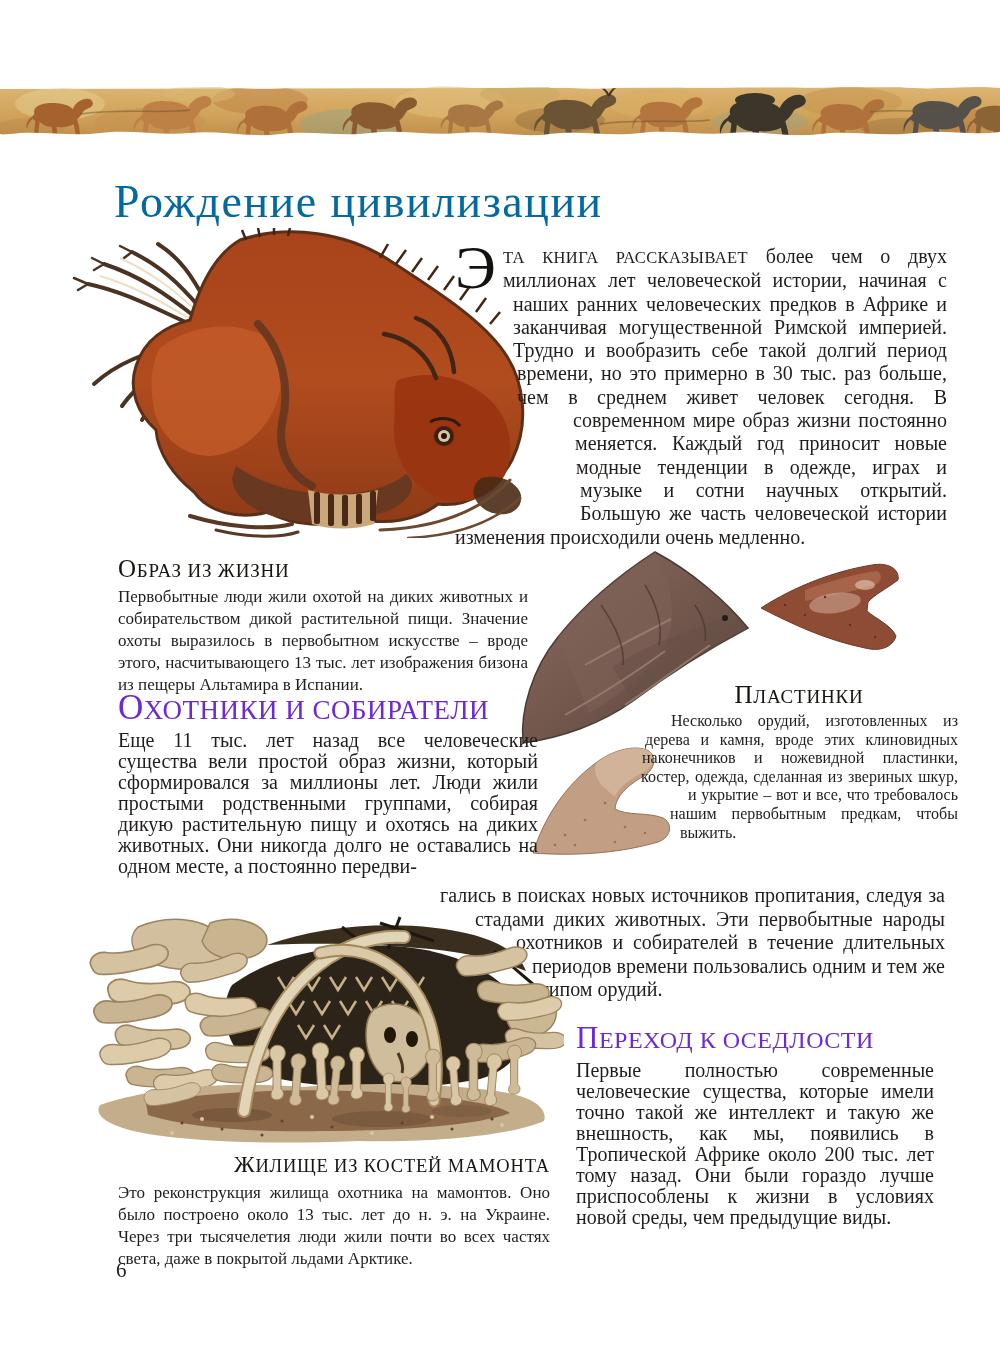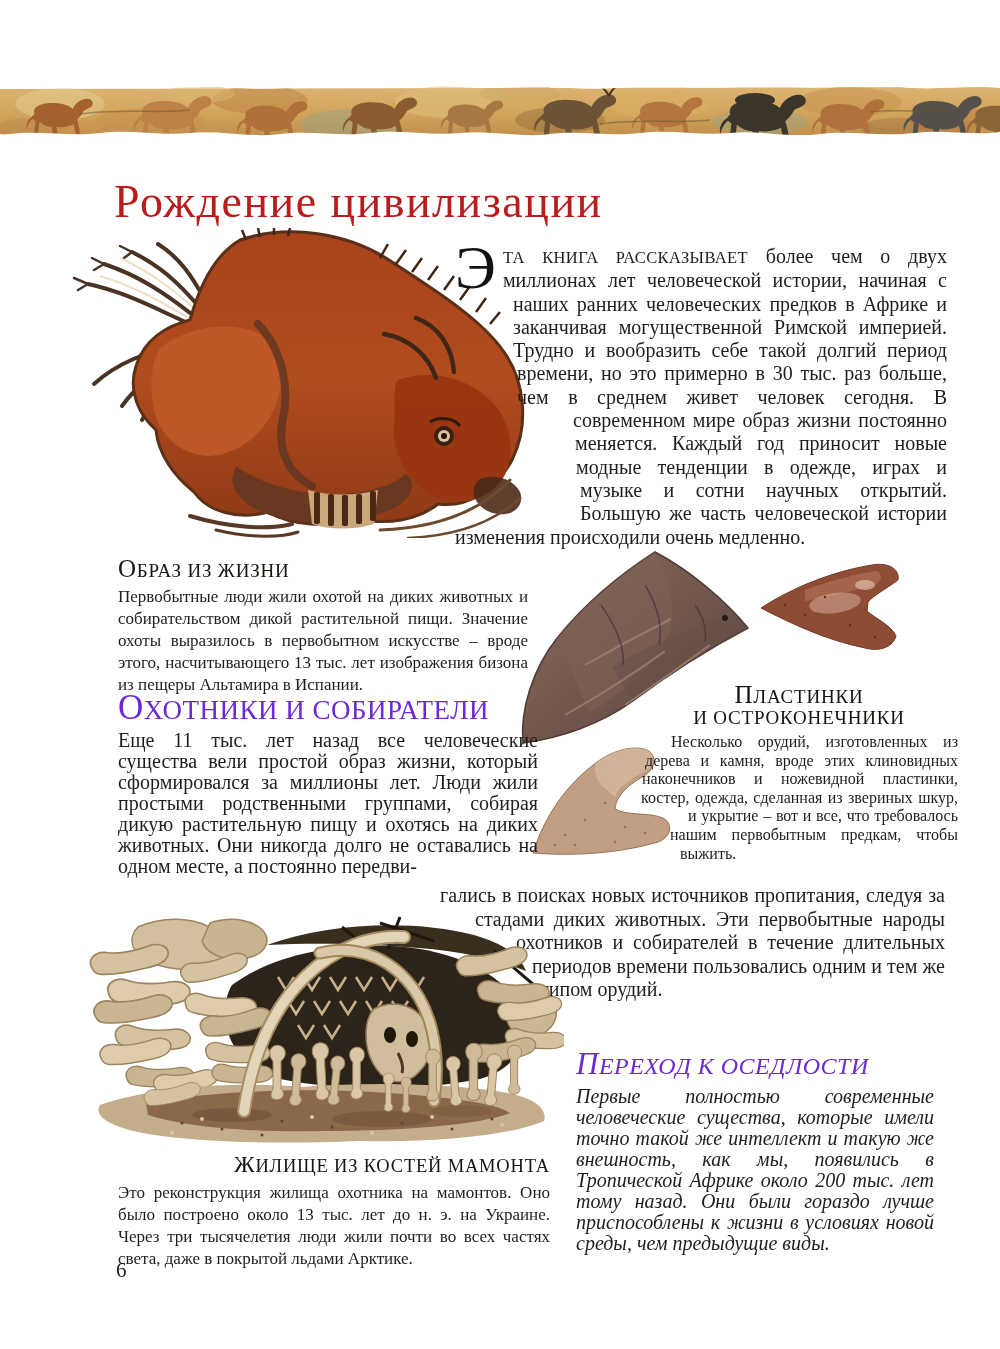--- a/index.html
+++ b/index.html
@@ -2,21 +2,21 @@
 <html lang="ru"><head>
 <meta charset="utf-8">
 <style>
   html,body{margin:0;padding:0;background:#ffffff;}
   .page{position:relative;width:1000px;height:1349px;background:#fff;overflow:hidden;
         font-family:"Liberation Serif","DejaVu Serif",serif;color:#201d1a;}
 
   .border-strip{position:absolute;left:0;top:84px;width:1000px;height:56px;display:block;}
 
   .page-title{position:absolute;left:114px;top:176px;margin:0;font-weight:400;
-              font-size:46px;letter-spacing:1.5px;color:#b91c1c;line-height:52px;}
+              font-size:46px;letter-spacing:1.5px;color:#0369a1;line-height:52px;}
 
   .bison-svg{position:absolute;left:40px;top:228px;width:520px;height:310px;}
   .tools-svg{position:absolute;left:505px;top:545px;width:460px;height:320px;}
   .dwelling-svg{position:absolute;left:82px;top:893px;width:482px;height:258px;}
 
   .intro{position:absolute;left:455px;top:245px;width:492px;font-size:20px;
          line-height:23.3px;text-align:justify;}
   .dropcap{float:left;font-size:62px;line-height:44px;height:46.6px;padding:0 7px 0 0;
            color:#14120e;}
   .lead{font-size:16.5px;letter-spacing:.4px;}
@@ -46,21 +46,21 @@
   .tools-heading{margin:0 0 5px 0;text-align:center;font-weight:400;font-size:19px;
                  letter-spacing:.8px;line-height:21px;color:#171510;}
   .tools-h1{display:block;}
   .tools-h1::first-letter{font-size:25px;}
   .tools-h2{display:block;}
   .tools-text{margin:0;font-size:16px;line-height:18.6px;text-align:justify;text-indent:30px;}
   .tsp{float:left;clear:left;height:18.6px;}
 
   .obraz{left:118px;top:556px;width:410px;}
   .zhil{left:118px;top:1152px;width:432px;}
-  .perekhod{position:absolute;left:576px;top:1048px;width:358px;font-style:italic;}
+  .perekhod{position:absolute;left:576px;top:1022px;width:358px;}
 
   .page-num{position:absolute;left:116px;top:1258px;font-size:21px;color:#25221e;}
 </style>
 </head>
 <body>
 
 <div class="page">
 
   <svg class="border-strip" viewBox="0 0 1000 56" preserveAspectRatio="none">
     <defs>
@@ -232,21 +232,20 @@
   </svg>
 
   <div class="hunters">
     <h2 class="sec-heading">ОХОТНИКИ И СОБИРАТЕЛИ</h2>
     <p class="body-text">Еще 11 тыс. лет назад все человеческие существа вели простой образ жизни, который сформировался за миллионы лет. Люди жили простыми родственными группами, собирая дикую растительную пищу и охотясь на диких животных. Они никогда долго не оставались на одном месте, а постоянно передви-</p>
   </div>
 
   <div class="tools-caption">
     <h3 class="tools-heading">
       <span class="tools-h1">ПЛАСТИНКИ</span>
-      <span class="tools-h2">И ОСТРОКОНЕЧНИКИ</span>
     </h3>
     <p class="tools-text"><i class="tsp" style="width:1px"></i><i class="tsp" style="width:5px"></i><i class="tsp" style="width:2px"></i><i class="tsp" style="width:1px"></i><i class="tsp" style="width:48px"></i><i class="tsp" style="width:30px"></i><i class="tsp" style="width:40px"></i><span>Несколько орудий, изготовленных из дерева и камня, вроде этих клиновидных наконечников и ножевидной пластинки, костер, одежда, сделанная из звериных шкур, и укрытие – вот и все, что требовалось нашим первобытным предкам, чтобы выжить.</span></p>
   </div>
 
   <div class="part2">
     <i class="p2sp" style="width:3px"></i><i class="p2sp" style="width:38px"></i><i class="p2sp" style="width:79px"></i><i class="p2sp" style="width:95px"></i><i class="p2sp" style="width:103px"></i>
     <span>гались в поисках новых источников пропитания, следуя за стадами диких животных. Эти первобытные народы охотников и собирателей в течение длительных периодов времени пользовались одним и тем же типом орудий.</span>
   </div>
 
   <svg class="dwelling-svg" viewBox="0 0 482 258">

